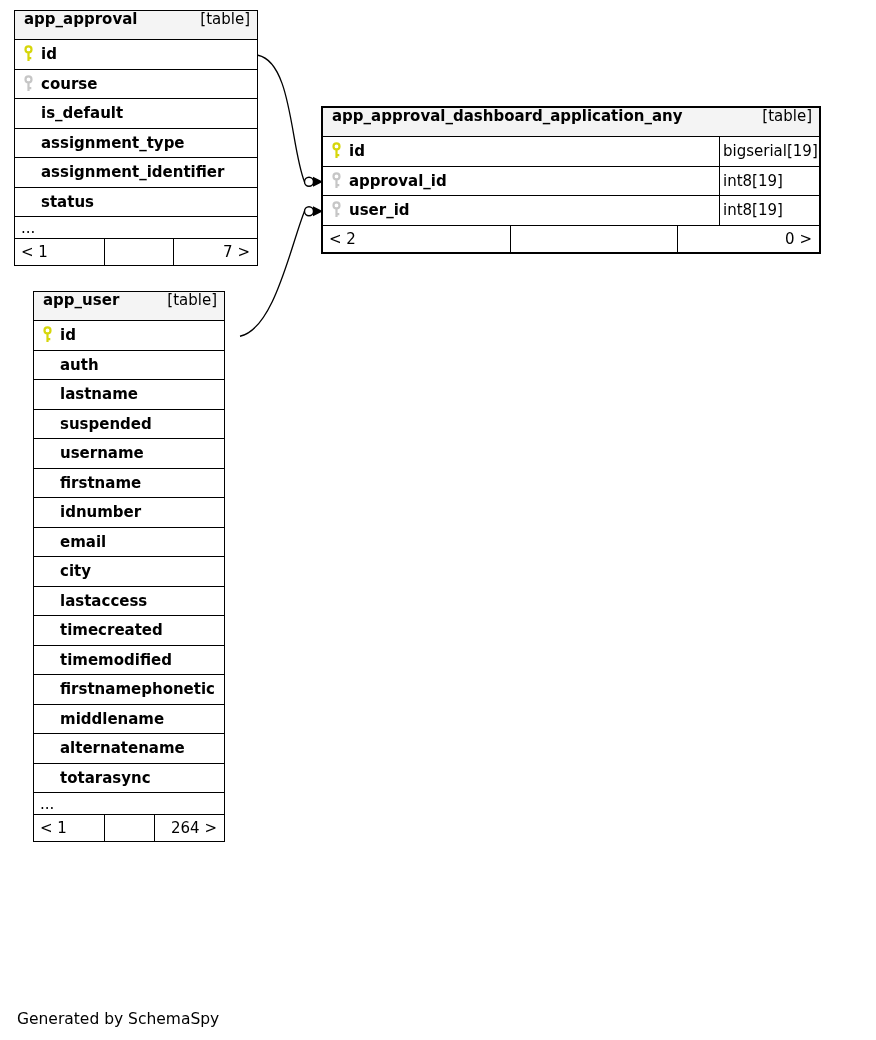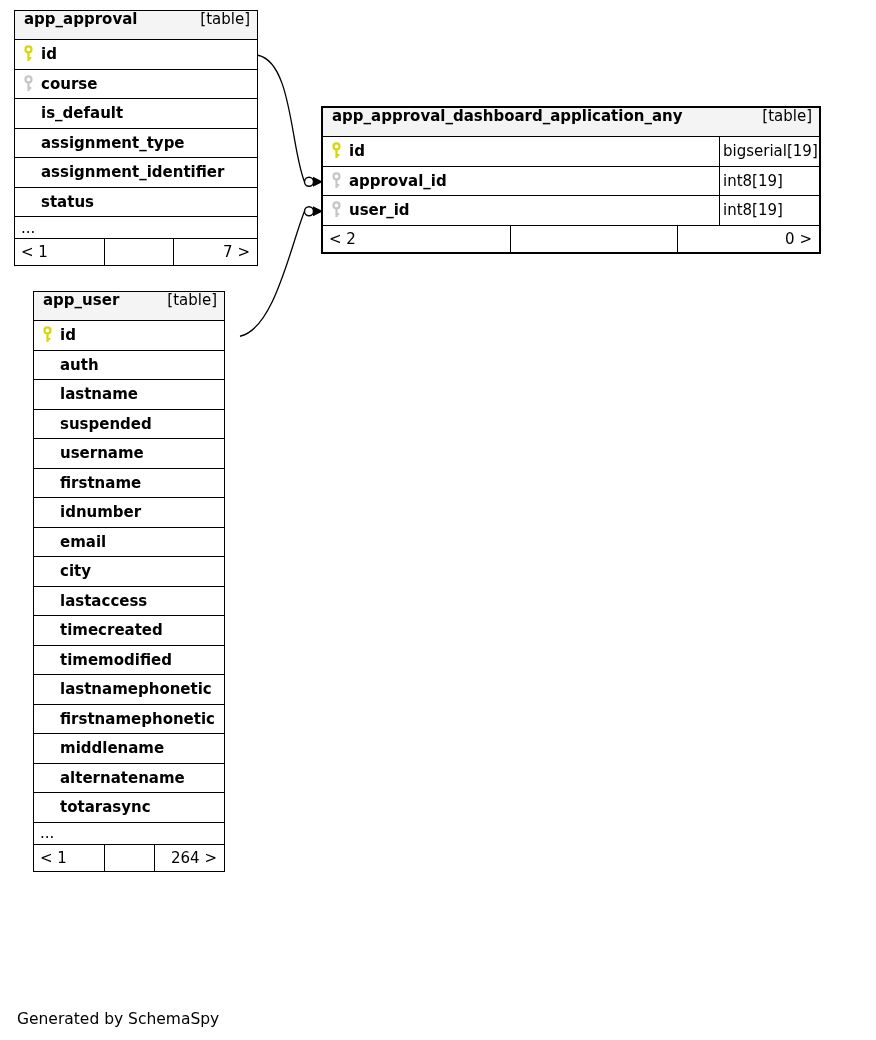--- a/index.html
+++ b/index.html
@@ -198,24 +198,20 @@
         <div class="col-row">
           <span class="key-slot"></span>
           <span class="col-name">timecreated</span>
         </div>
         <div class="col-row">
           <span class="key-slot"></span>
           <span class="col-name">timemodified</span>
         </div>
         <div class="col-row">
           <span class="key-slot"></span>
-          <span class="col-name">lastnamephonetic</span>
-        </div>
-        <div class="col-row">
-          <span class="key-slot"></span>
           <span class="col-name">firstnamephonetic</span>
         </div>
         <div class="col-row">
           <span class="key-slot"></span>
           <span class="col-name">middlename</span>
         </div>
         <div class="col-row">
           <span class="key-slot"></span>
           <span class="col-name">alternatename</span>
         </div>

